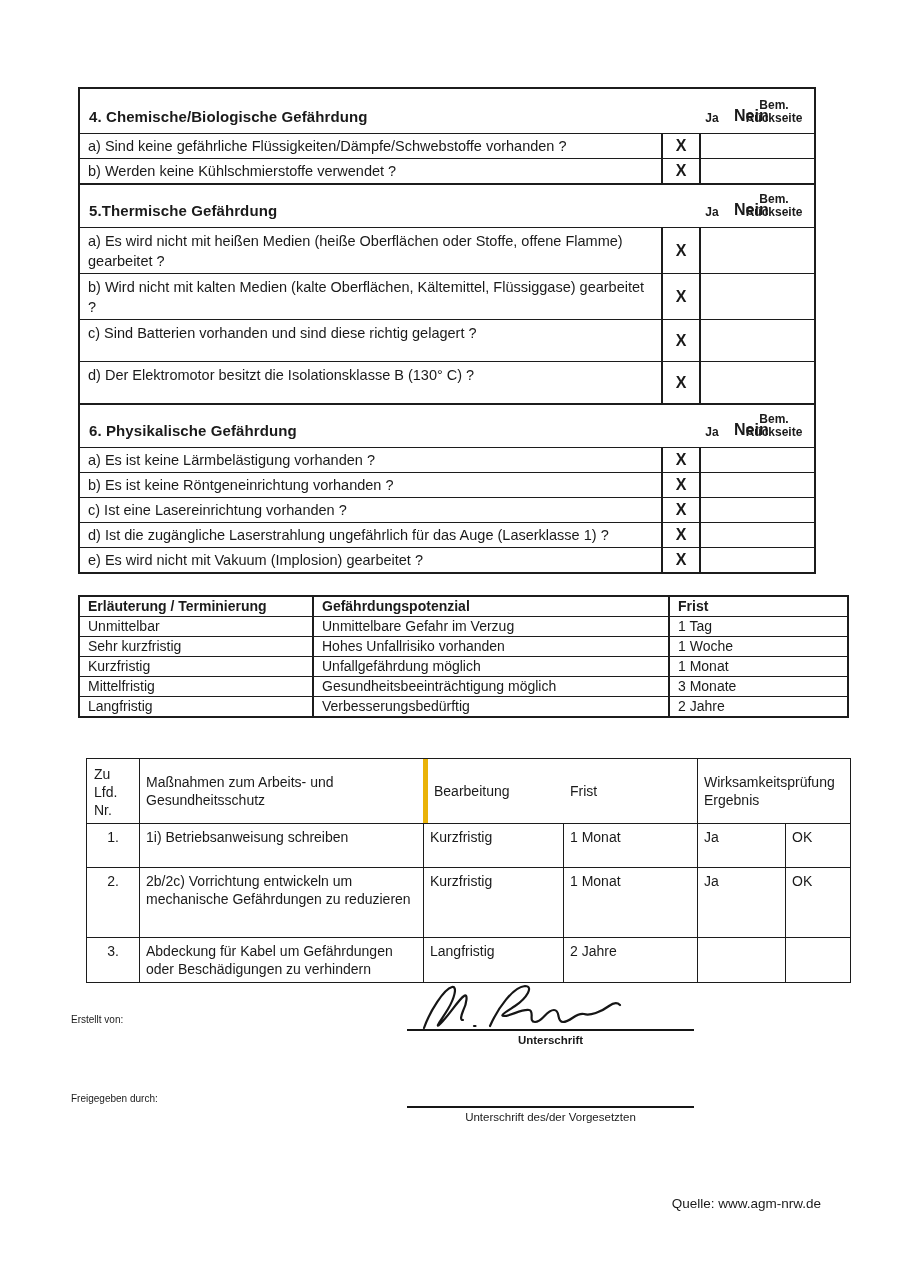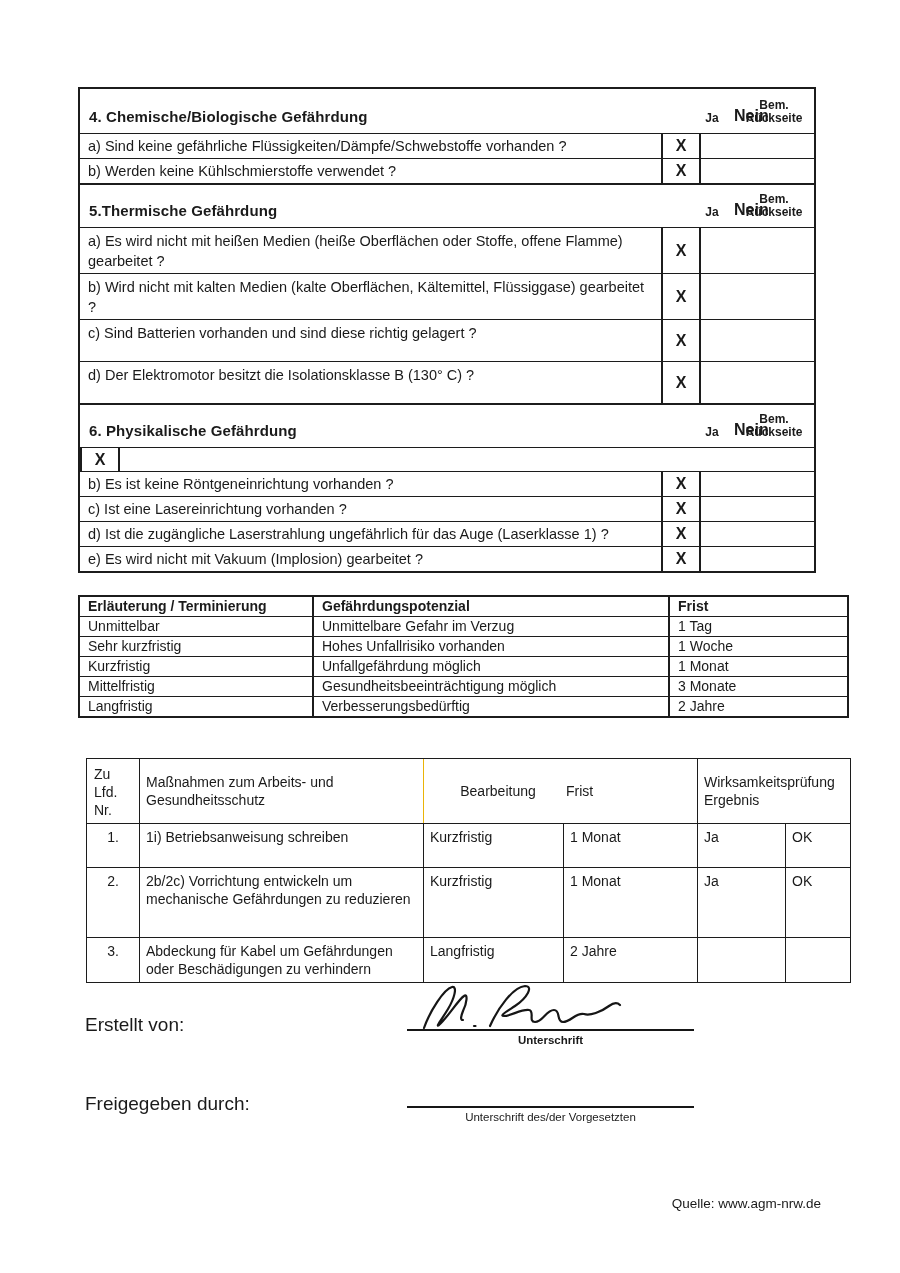--- a/index.html
+++ b/index.html
@@ -39,27 +39,27 @@
   .m-row > div { font-size:14px; line-height:18px; padding:4px 6px; }
   .m-nr   { width:52px; text-align:center; }
   .m-mass { width:284px; border-left:1px solid #1c1c1c; }
   .m-bear { width:140px; border-left:1px solid #1c1c1c; }
   .m-frist{ width:134px; border-left:1px solid #1c1c1c; }
   .m-ja   { width:88px;  border-left:1px solid #1c1c1c; }
   .m-ok   { flex:1;      border-left:1px solid #1c1c1c; }
   .m-head { min-height:54px; }
   .m-head .m-nr { text-align:left; padding-left:7px; padding-top:6px; }
   .m-head .m-mass { display:flex; align-items:center; }
-  .m-h-bf { width:274px; border-left:1px solid #eab308; display:flex; align-items:center;text-align:center; }
+  .m-h-bf { width:274px; border-left:5px solid #eab308; display:flex; align-items:center; }
   .m-h-bf .bf-bear { width:136px; display:inline-block; }
   .m-h-wirk { flex:1; border-left:1px solid #1c1c1c; display:flex; align-items:center; }
   .r1 { min-height:44px; } .r2 { min-height:70px; } .r3 { min-height:45px; }
 
   
-  .sig-label { position:absolute; left:85px; font-size:19px; }
+  .sig-label { position:absolute; left:71px; font-size:10px; }
   .sig-line { position:absolute; left:407px; width:287px; border-top:2.5px solid #161616; }
   .sig-caption { position:absolute; left:407px; width:287px; text-align:center; font-size:11.5px; }
   .sig-svg { position:absolute; left:410px; top:984px; }
 
   
   .source { position:absolute; right:79px; top:1196px; font-size:13.5px; }
 </style>
 </head>
 <body>
 
@@ -111,20 +111,21 @@
       <div class="rem-cell"></div>
     </div>
 
     <div class="sec-header">
       <div class="sec-title">6. Physikalische Gefährdung</div>
       <span class="hl-ja">Ja</span>
       <span class="hl-nein">Nein</span>
       <span class="hl-bem"><span>Bem.</span><br><span>Rückseite</span></span>
     </div>
     <div class="c-row h25">
+      <div class="q-cell">a) Es ist keine Lärmbelästigung vorhanden ?</div>
       <div class="ja-cell">X</div>
       <div class="rem-cell"></div>
     </div>
     <div class="c-row h25">
       <div class="q-cell">b) Es ist keine Röntgeneinrichtung vorhanden ?</div>
       <div class="ja-cell">X</div>
       <div class="rem-cell"></div>
     </div>
     <div class="c-row h25">
       <div class="q-cell">c) Ist eine Lasereinrichtung vorhanden ?</div>

